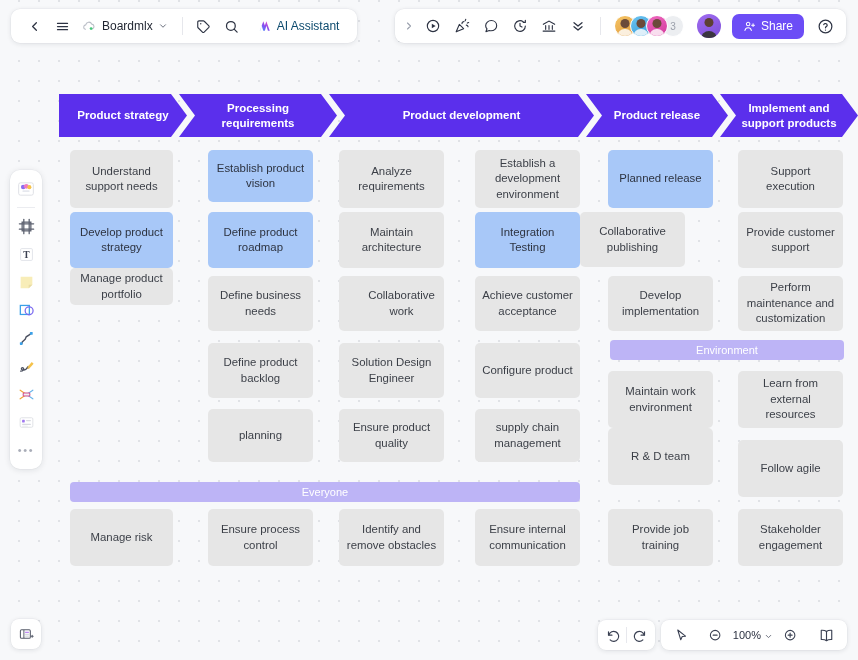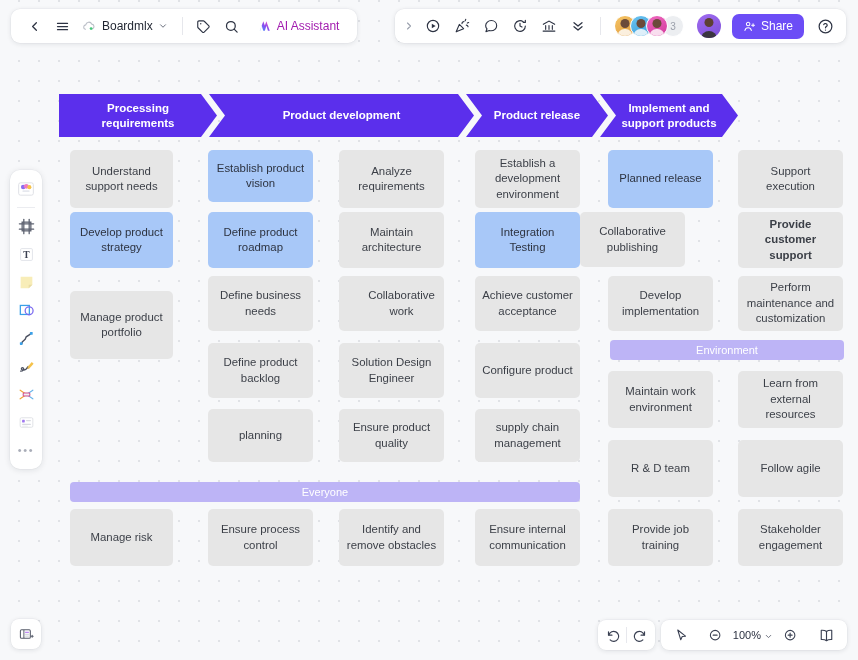--- a/index.html
+++ b/index.html
@@ -65,21 +65,21 @@
     border-radius: 6px;
     font-size: 12px;
     color: #1f2430;
     white-space: nowrap;
   }
   .ai-chip {
     display: flex; align-items: center; gap: 5px;
     padding: 3px 8px;
     border-radius: 6px;
     font-size: 12px;
-    color: #a21caf;
+    color: #0c4a6e;
     white-space: nowrap;
     margin-left: 2px;
   }
 
   .avatars { display: flex; align-items: center; margin: 0 2px 0 4px; }
   .av {
     width: 22px; height: 22px;
     border-radius: 50%;
     border: 1.6px solid #fff;
     margin-left: -6px;
@@ -282,29 +282,30 @@
     height: 20px;
   }
 </style>
 </head>
 <body>
 
 <div id="app">
 
   <div class="board">
     <div class="phase-row" id="phase-row">
+        <div class="phase" style="width: 128px;">Product strategy</div>
         <div class="phase" style="width: 158px;">Processing requirements</div>
         <div class="phase" style="width: 265px;">Product development</div>
         <div class="phase" style="width: 142px;">Product release</div>
         <div class="phase" style="width: 138px;">Implement and support products</div>
       </div>
     <div id="cards-layer">
         <div class="card" style="left: 70px; top: 150px; width: 103px; height: 58px;">Understand support needs</div>
         <div class="card blue" style="left: 70px; top: 212px; width: 103px; height: 56px;">Develop product strategy</div>
-        <div class="card" style="left: 70px; top: 291px; width: 103px; height: 68px;">Manage product portfolio</div>
+        <div class="card" style="left: 70px; top: 268px; width: 103px; height: 37px;">Manage product portfolio</div>
         <div class="card" style="left: 70px; top: 509px; width: 103px; height: 57px;">Manage risk</div>
         <div class="card blue" style="left: 208px; top: 150px; width: 105px; height: 52px;">Establish product vision</div>
         <div class="card blue" style="left: 208px; top: 212px; width: 105px; height: 56px;">Define product roadmap</div>
         <div class="card" style="left: 208px; top: 276px; width: 105px; height: 55px;">Define business needs</div>
         <div class="card" style="left: 208px; top: 343px; width: 105px; height: 55px;">Define product backlog</div>
         <div class="card" style="left: 208px; top: 409px; width: 105px; height: 53px;">planning</div>
         <div class="card" style="left: 208px; top: 509px; width: 105px; height: 57px;">Ensure process control</div>
         <div class="card" style="left: 339px; top: 150px; width: 105px; height: 58px;">Analyze requirements</div>
         <div class="card" style="left: 339px; top: 212px; width: 105px; height: 56px;">Maintain architecture</div>
         <div class="card" style="left: 339px; top: 276px; width: 105px; height: 55px; padding-left: 27px;">Collaborative work</div>
@@ -314,24 +315,24 @@
         <div class="card" style="left: 475px; top: 150px; width: 105px; height: 58px;">Establish a development environment</div>
         <div class="card blue" style="left: 475px; top: 212px; width: 105px; height: 56px;">Integration Testing</div>
         <div class="card" style="left: 475px; top: 276px; width: 105px; height: 55px;">Achieve customer acceptance</div>
         <div class="card" style="left: 475px; top: 343px; width: 105px; height: 55px;">Configure product</div>
         <div class="card" style="left: 475px; top: 409px; width: 105px; height: 53px;">supply chain management</div>
         <div class="card" style="left: 475px; top: 509px; width: 105px; height: 57px;">Ensure internal communication</div>
         <div class="card blue" style="left: 608px; top: 150px; width: 105px; height: 58px;">Planned release</div>
         <div class="card" style="left: 580px; top: 212px; width: 105px; height: 55px;">Collaborative publishing</div>
         <div class="card" style="left: 608px; top: 276px; width: 105px; height: 55px;">Develop implementation</div>
         <div class="card" style="left: 608px; top: 371px; width: 105px; height: 57px;">Maintain work environment</div>
-        <div class="card" style="left: 608px; top: 440px; width: 105px; height: 57px;">R &amp; D team</div>
+        <div class="card" style="left: 608px; top: 428px; width: 105px; height: 57px;">R &amp; D team</div>
         <div class="card" style="left: 608px; top: 509px; width: 105px; height: 57px;">Provide job training</div>
         <div class="card" style="left: 738px; top: 150px; width: 105px; height: 58px;">Support execution</div>
-        <div class="card" style="left: 738px; top: 212px; width: 105px; height: 56px; font-weight: bold;">Provide customer support</div>
+        <div class="card" style="left: 738px; top: 212px; width: 105px; height: 56px;">Provide customer support</div>
         <div class="card" style="left: 738px; top: 276px; width: 105px; height: 55px;">Perform maintenance and customization</div>
         <div class="card" style="left: 738px; top: 371px; width: 105px; height: 57px;">Learn from external resources</div>
         <div class="card" style="left: 738px; top: 440px; width: 105px; height: 57px;">Follow agile</div>
         <div class="card" style="left: 738px; top: 509px; width: 105px; height: 57px;">Stakeholder engagement</div>
       </div>
     <div id="bands-layer">
         <div class="band" style="left: 610px; top: 340px; width: 234px;">Environment</div>
         <div class="band" style="left: 70px; top: 482px; width: 510px;">Everyone</div>
       </div>
   </div>

